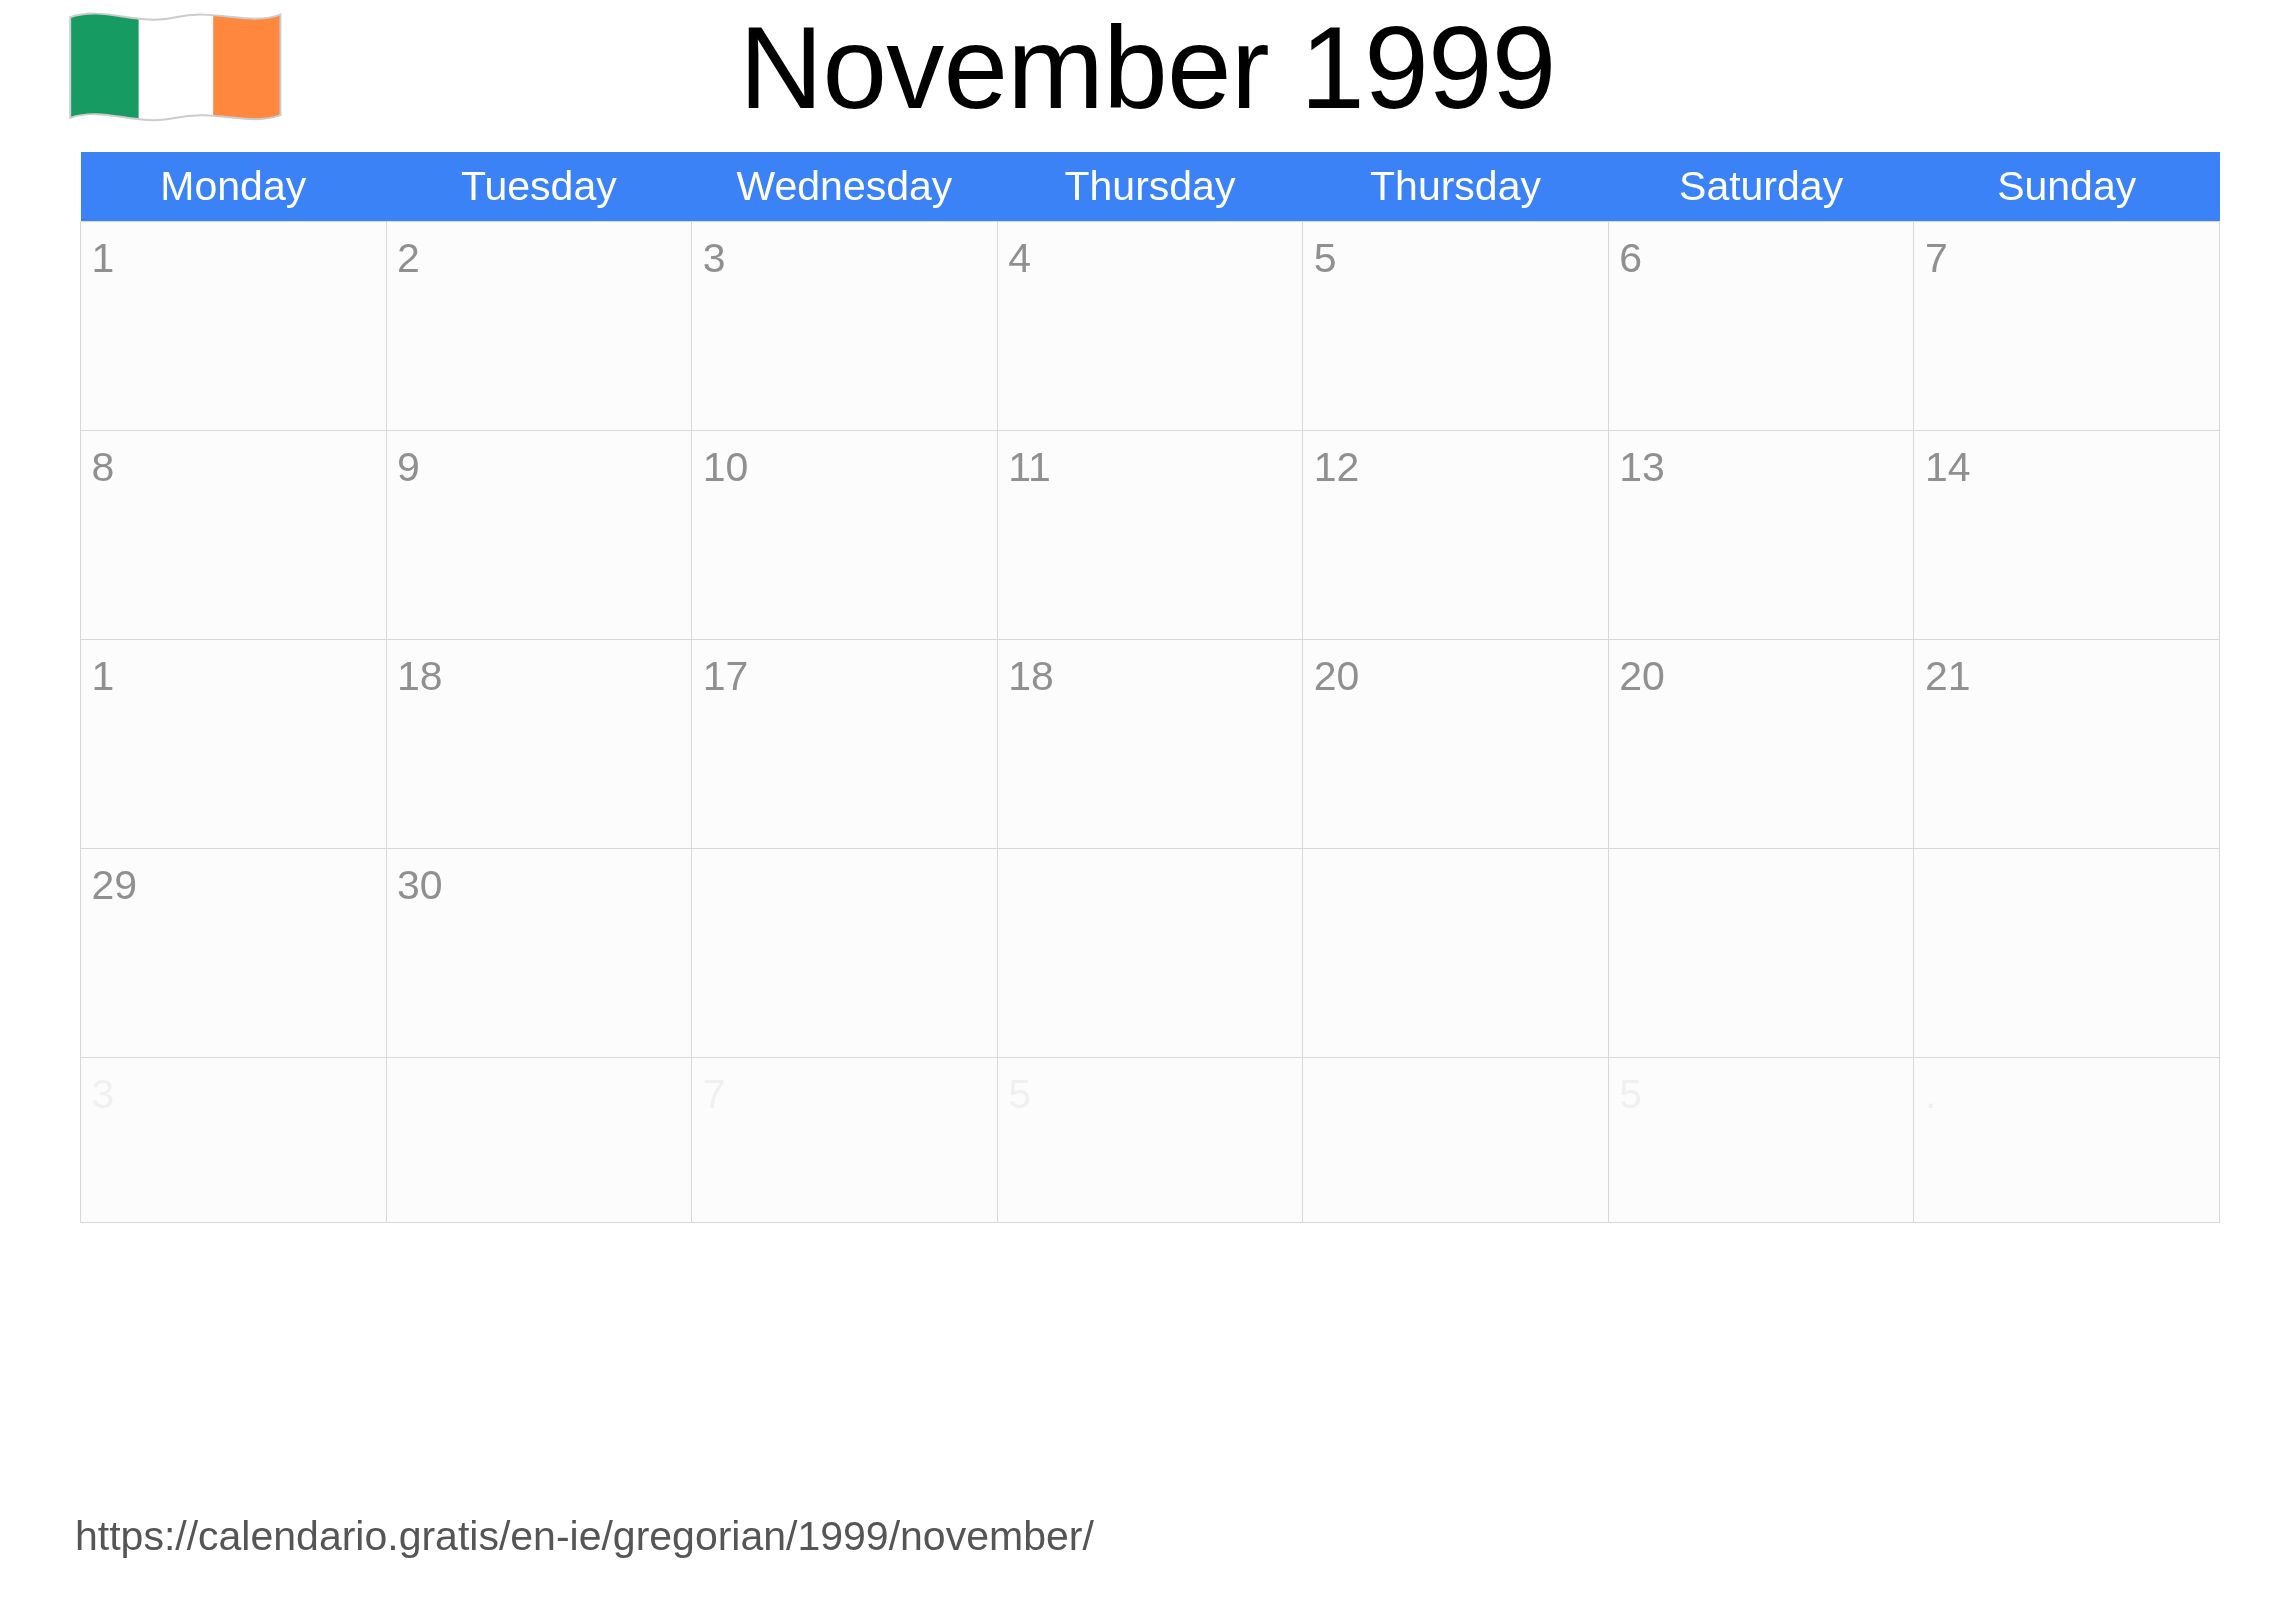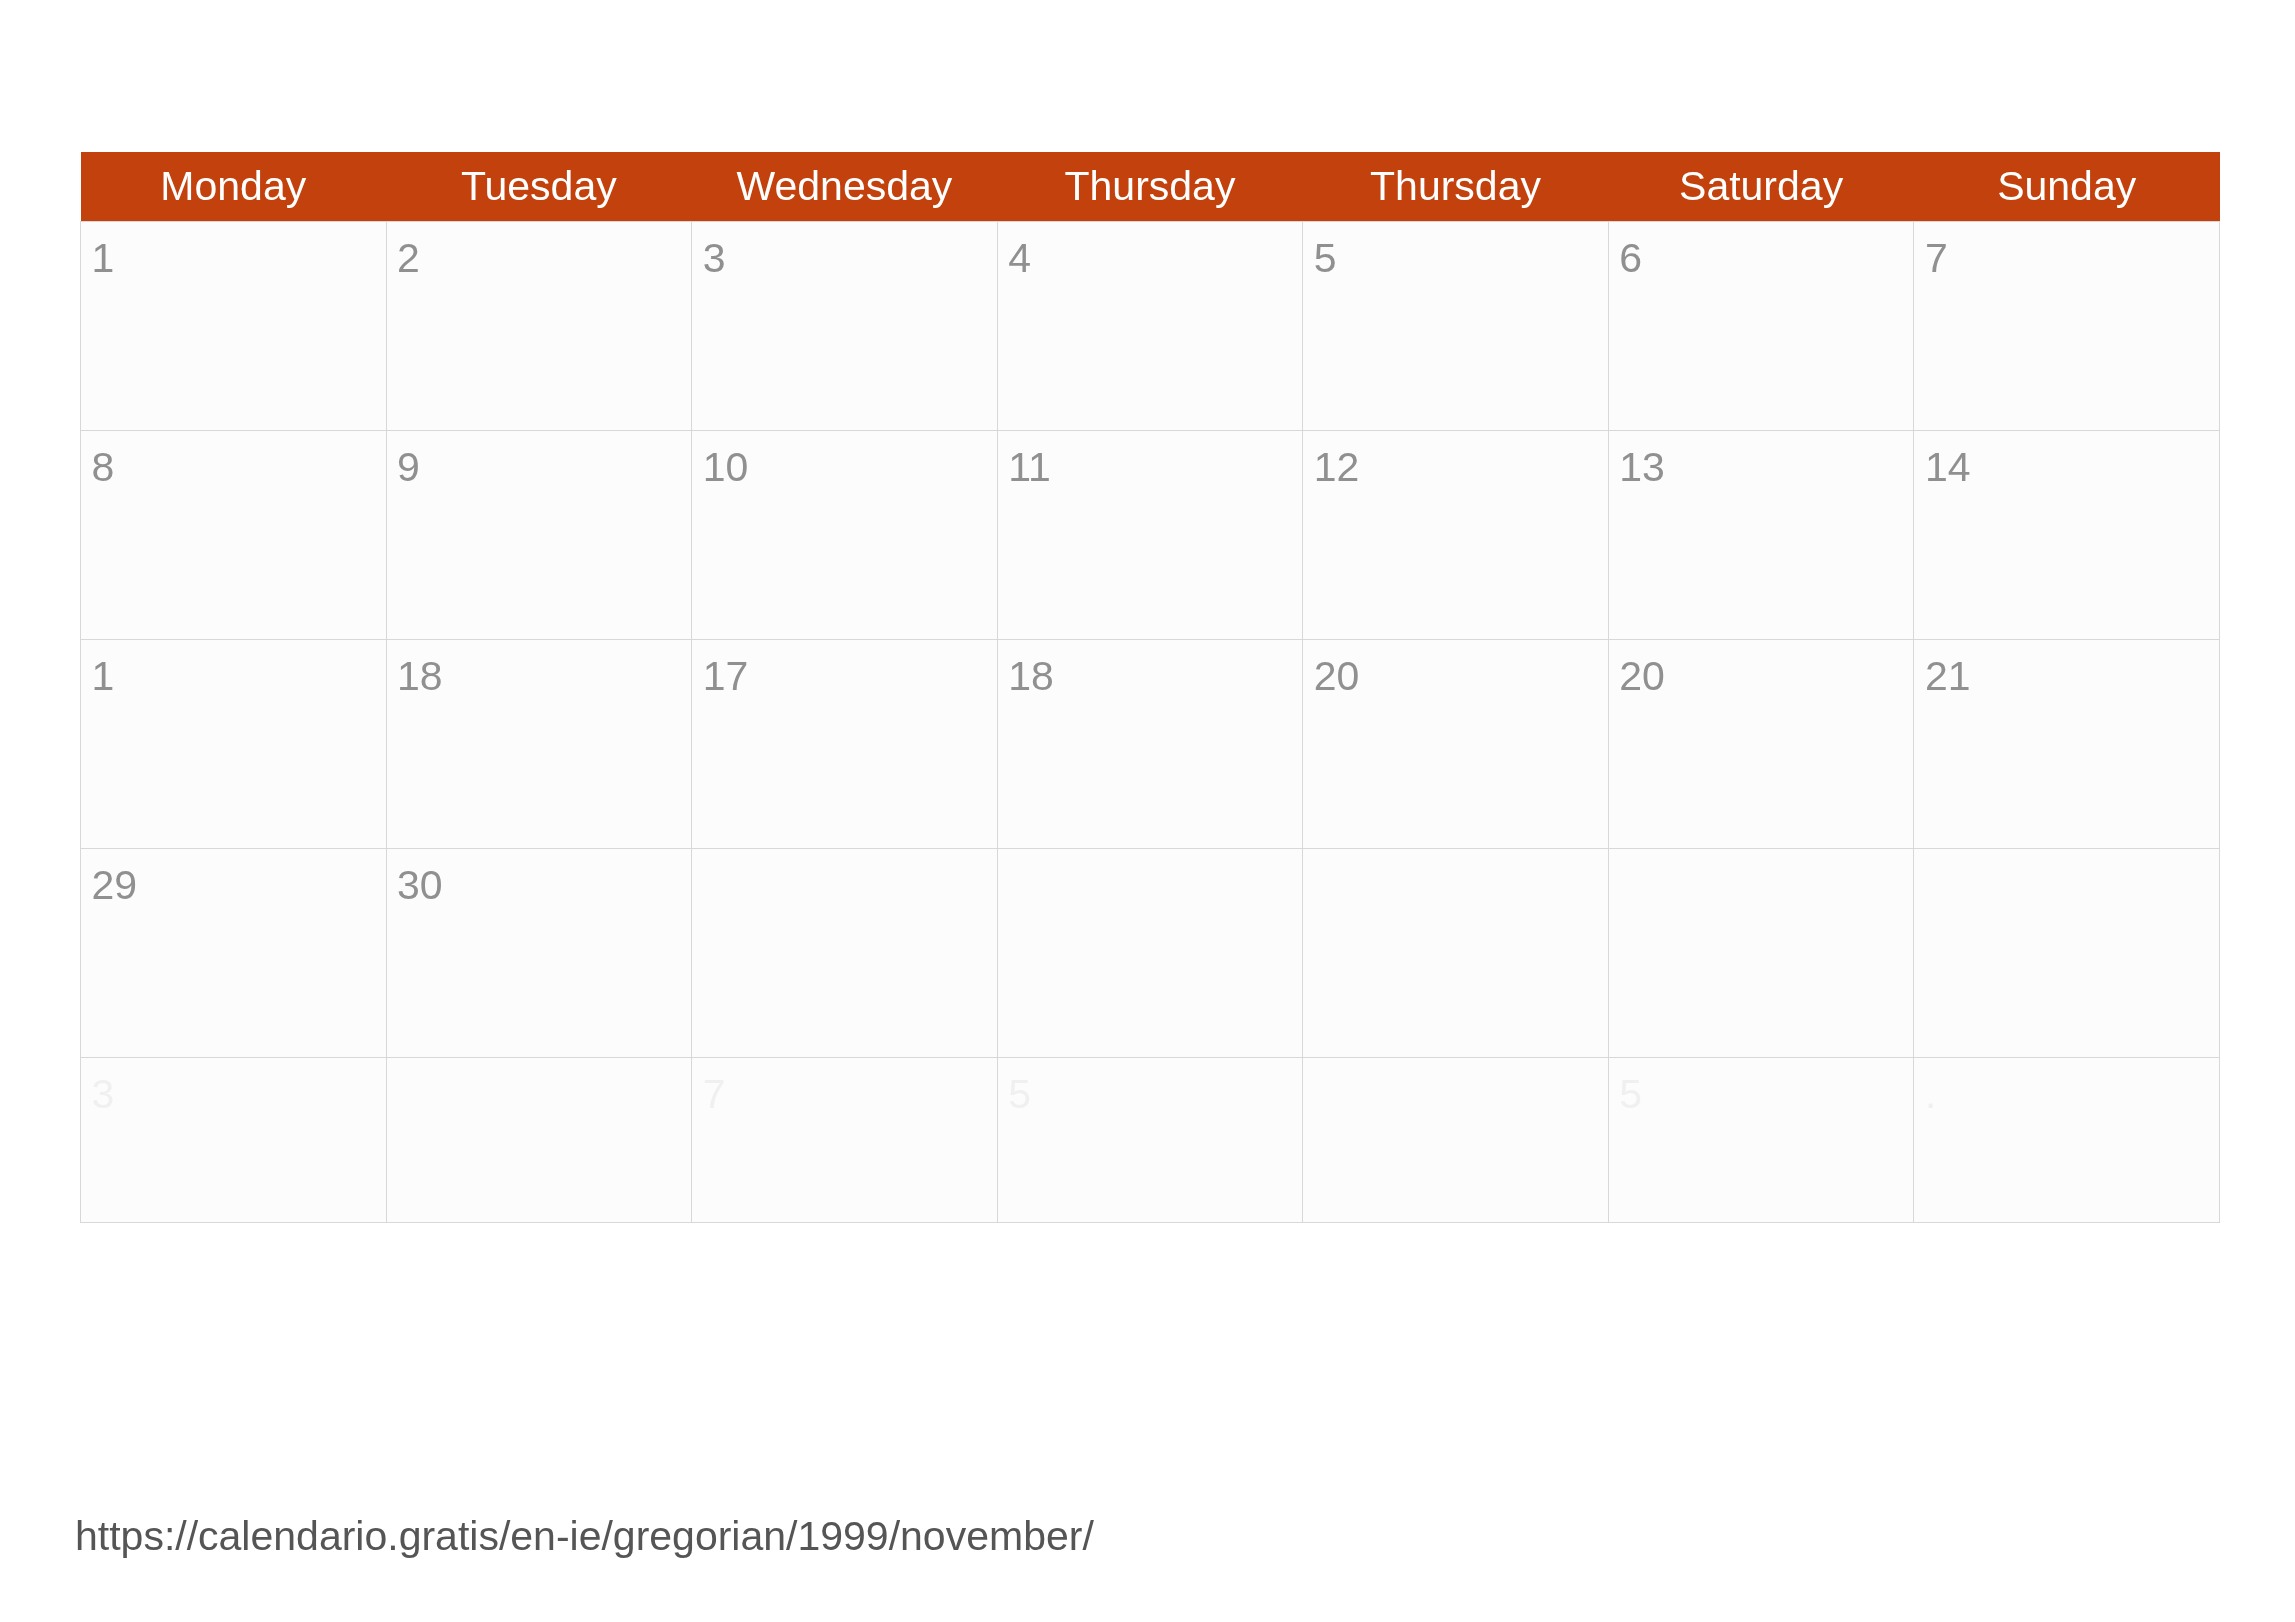--- a/index.html
+++ b/index.html
@@ -50,21 +50,21 @@
   
   .cal {
     position: absolute;
     left: 80px;
     top: 152px;
     width: 2140px;
     border-collapse: collapse;
     table-layout: fixed;
   }
   .cal th {
-    background: #c2410c;
+    background: #3b82f6;
     color: #ffffff;
     font-weight: normal;
     font-size: 41px;
     height: 69px;
     text-align: center;
     vertical-align: middle;
     padding: 0;
     border: none;
   }
   .cal td {
@@ -98,20 +98,38 @@
     color: #555555;
     white-space: nowrap;
     margin-top: 28px;
   }
 </style>
 </head>
 <body>
 
 <div class="page">
 
+  <div class="header">
+    <span class="flag">
+      <svg width="222" height="131" viewBox="0 0 340 200" xmlns="http://www.w3.org/2000/svg">
+        <defs>
+          <clipPath id="wave">
+            <path d="M8,20 C60,2 110,34 170,20 C230,6 282,34 330,16 L330,170 C282,188 230,160 170,174 C110,188 60,156 8,174 Z"></path>
+          </clipPath>
+        </defs>
+        <g clip-path="url(#wave)">
+          <rect x="0" y="0" width="113" height="200" fill="#169b62"></rect>
+          <rect x="113" y="0" width="114" height="200" fill="#ffffff"></rect>
+          <rect x="227" y="0" width="113" height="200" fill="#ff883e"></rect>
+        </g>
+        <path d="M8,20 C60,2 110,34 170,20 C230,6 282,34 330,16 L330,170 C282,188 230,160 170,174 C110,188 60,156 8,174 Z" fill="none" stroke="#cccccc" stroke-width="3"></path>
+      </svg>
+    </span>
+    <div class="title">November 1999</div>
+  </div>
 
   <table class="cal">
     <thead>
       <tr>
         <th>Monday</th>
         <th>Tuesday</th>
         <th>Wednesday</th>
         <th>Thursday</th>
         <th>Thursday</th>
         <th>Saturday</th>

